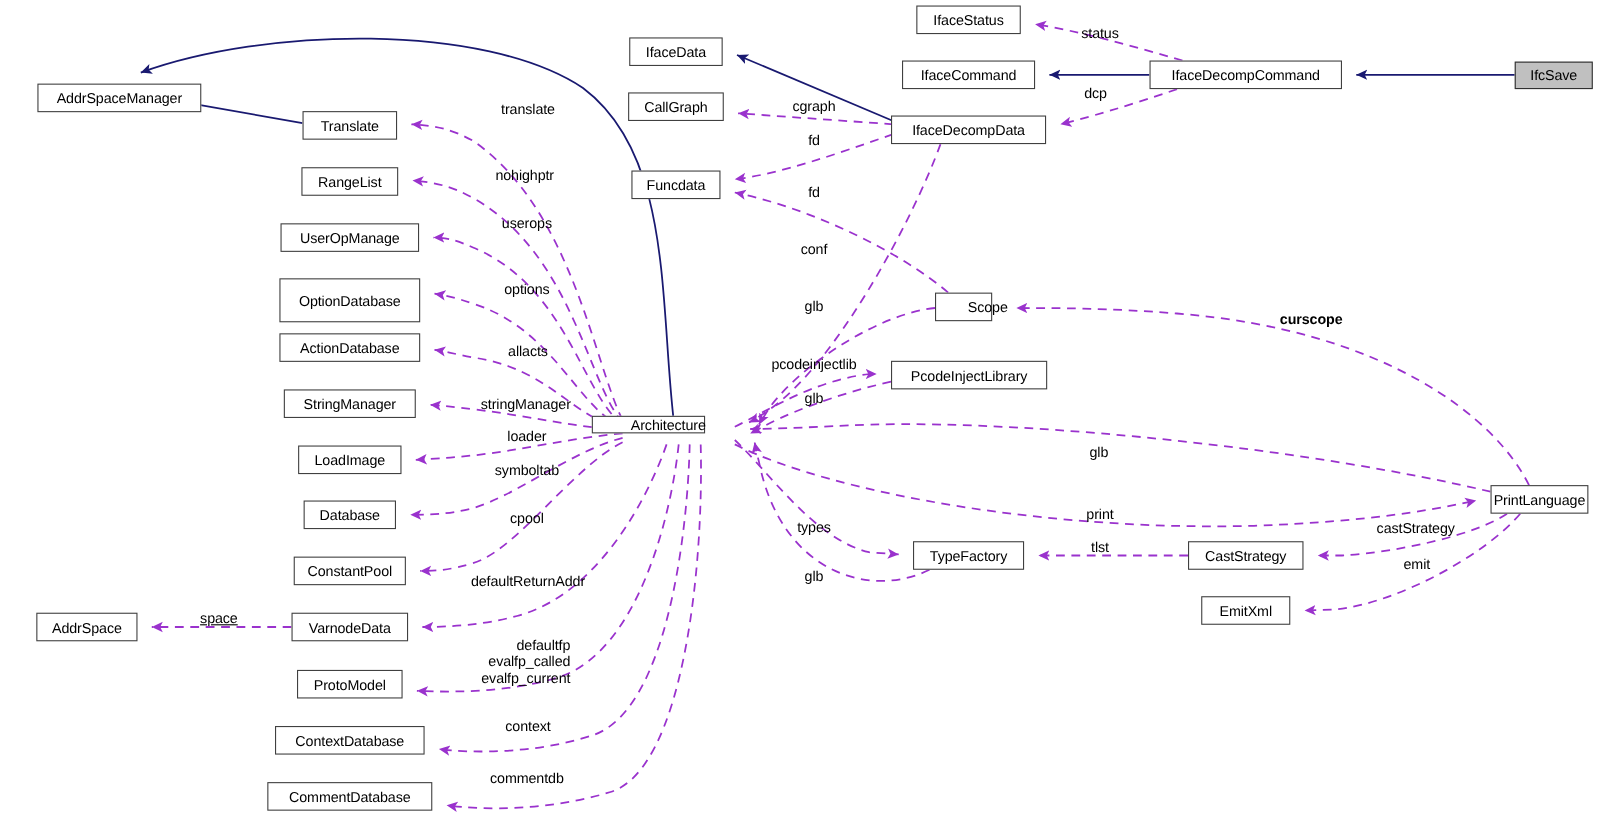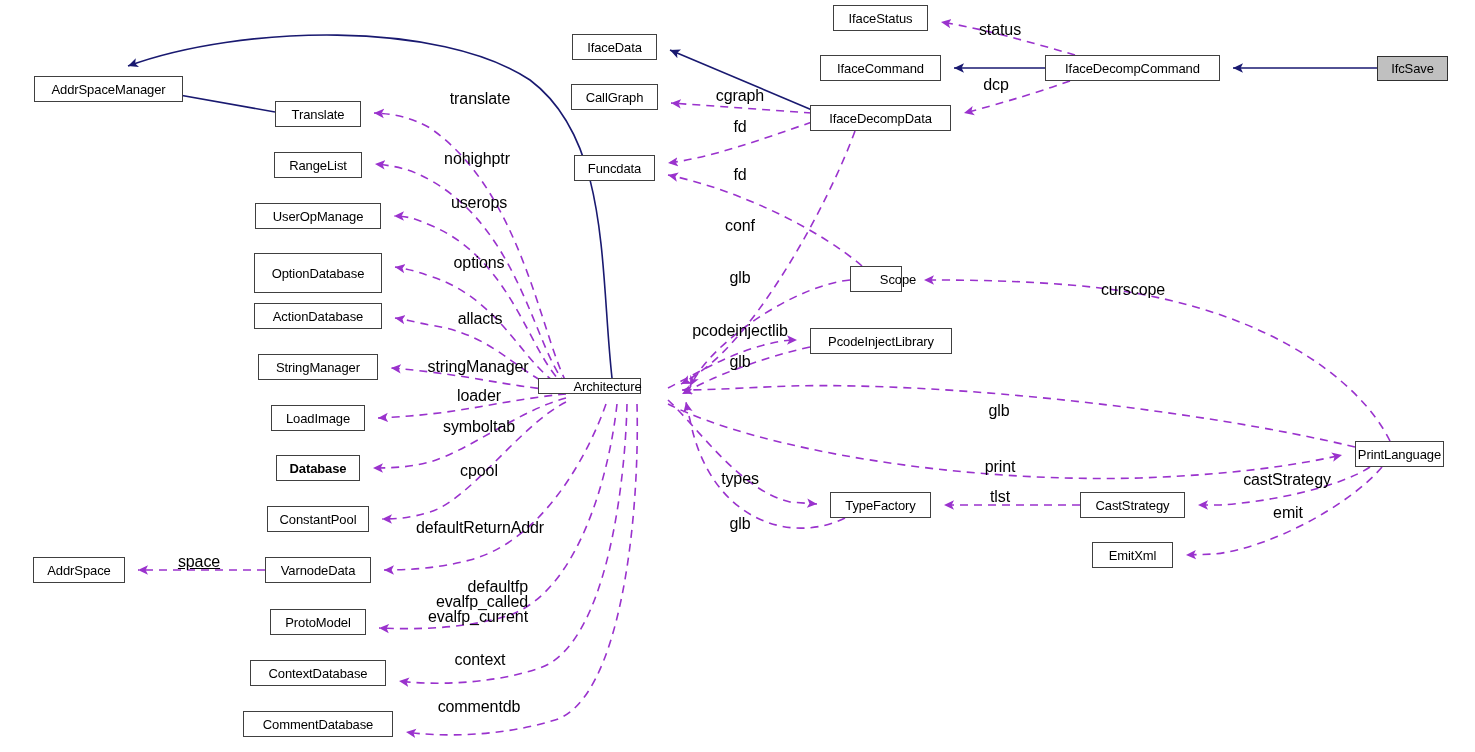--- a/index.html
+++ b/index.html
@@ -39,21 +39,21 @@
     z-index: 5;
     letter-spacing: -0.1px;
   }
   .node-box.highlight {
     background: #c0c0c0;
     border: 1px solid #303030;
   }
   .edge-label {
     position: absolute;
     font-family: "Liberation Sans", sans-serif;
-    font-size: 16px;
+    font-size: 13px;
     color: #000000;
     white-space: nowrap;
     transform: translate(-50%, -50%);
     z-index: 4;
     background: transparent;
     letter-spacing: -0.1px;
   }
   .edge-label.multiline {
     line-height: 15px;
     text-align: right;
@@ -142,21 +142,21 @@
 
   <div id="nodes-layer">
       <div class="node-box" style="left: 5px; top: 76px; width: 149px; height: 26px; margin-left: 29px;">AddrSpaceManager</div>
       <div class="node-box" style="left: 275px; top: 101px; width: 86px; height: 26px;">Translate</div>
       <div class="node-box" style="left: 274px; top: 152px; width: 88px; height: 26px;">RangeList</div>
       <div class="node-box" style="left: 255px; top: 203px; width: 126px; height: 26px;">UserOpManage</div>
       <div class="node-box" style="left: 254px; top: 253px; width: 128px; height: 40px;">OptionDatabase</div>
       <div class="node-box" style="left: 254px; top: 303px; width: 128px; height: 26px;">ActionDatabase</div>
       <div class="node-box" style="left: 258px; top: 354px; width: 120px; height: 26px;">StringManager</div>
       <div class="node-box" style="left: 271px; top: 405px; width: 94px; height: 26px;">LoadImage</div>
-      <div class="node-box" style="left: 276px; top: 455px; width: 84px; height: 26px; font-weight: bold;">Database</div>
+      <div class="node-box" style="left: 276px; top: 455px; width: 84px; height: 26px;">Database</div>
       <div class="node-box" style="left: 267px; top: 506px; width: 102px; height: 26px;">ConstantPool</div>
       <div class="node-box" style="left: 33px; top: 557px; width: 92px; height: 26px;">AddrSpace</div>
       <div class="node-box" style="left: 265px; top: 557px; width: 106px; height: 26px;">VarnodeData</div>
       <div class="node-box" style="left: 270px; top: 609px; width: 96px; height: 26px;">ProtoModel</div>
       <div class="node-box" style="left: 250px; top: 660px; width: 136px; height: 26px;">ContextDatabase</div>
       <div class="node-box" style="left: 243px; top: 711px; width: 150px; height: 26px;">CommentDatabase</div>
       <div class="node-box" style="left: 572px; top: 34px; width: 85px; height: 26px;">IfaceData</div>
       <div class="node-box" style="left: 571px; top: 84px; width: 87px; height: 26px;">CallGraph</div>
       <div class="node-box" style="left: 574px; top: 155px; width: 81px; height: 26px;">Funcdata</div>
       <div class="node-box" style="left: 538px; top: 378px; width: 103px; height: 16px; padding-left: 36px;">Architecture</div>
@@ -192,21 +192,21 @@
       <div class="edge-label" style="left: 740px; top: 127px;">fd</div>
       <div class="edge-label" style="left: 740px; top: 175px;">fd</div>
       <div class="edge-label" style="left: 740px; top: 226px;">conf</div>
       <div class="edge-label" style="left: 740px; top: 278px;">glb</div>
       <div class="edge-label" style="left: 740px; top: 331px;">pcodeinjectlib</div>
       <div class="edge-label" style="left: 740px; top: 362px;">glb</div>
       <div class="edge-label" style="left: 740px; top: 479px;">types</div>
       <div class="edge-label" style="left: 740px; top: 524px;">glb</div>
       <div class="edge-label" style="left: 1000px; top: 30px;">status</div>
       <div class="edge-label" style="left: 996px; top: 85px;">dcp</div>
-      <div class="edge-label" style="left: 1133px; top: 290px;">curscope</div>
+      <div class="edge-label" style="left: 1192px; top: 290px; font-weight: bold;">curscope</div>
       <div class="edge-label" style="left: 999px; top: 411px;">glb</div>
       <div class="edge-label" style="left: 1000px; top: 467px;">print</div>
       <div class="edge-label" style="left: 1000px; top: 497px;">tlst</div>
       <div class="edge-label" style="left: 1287px; top: 480px;">castStrategy</div>
       <div class="edge-label" style="left: 1288px; top: 513px;">emit</div>
     </div>
 
 </div>
 
 </body></html>

